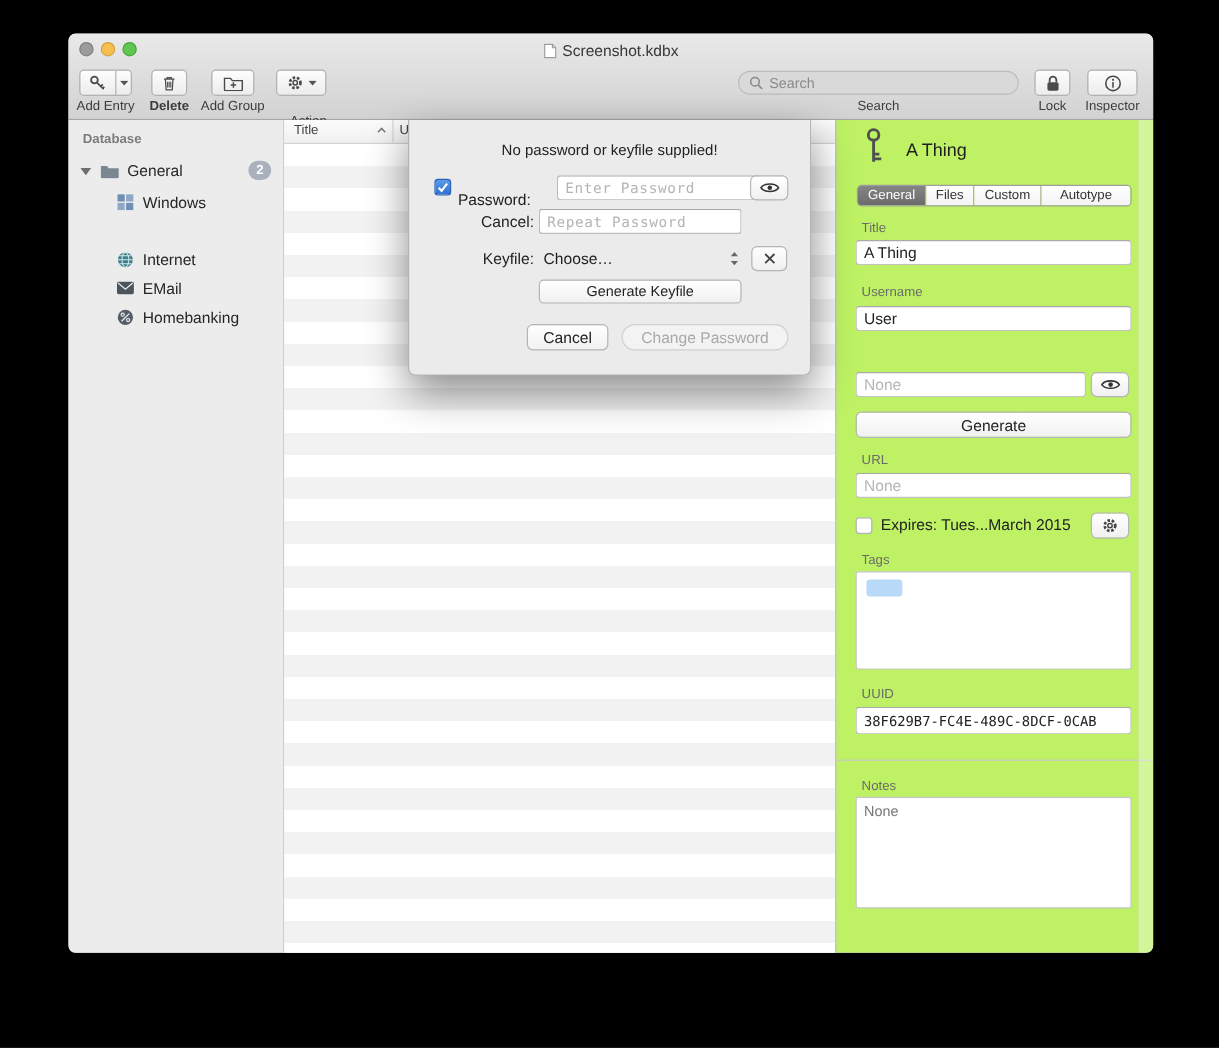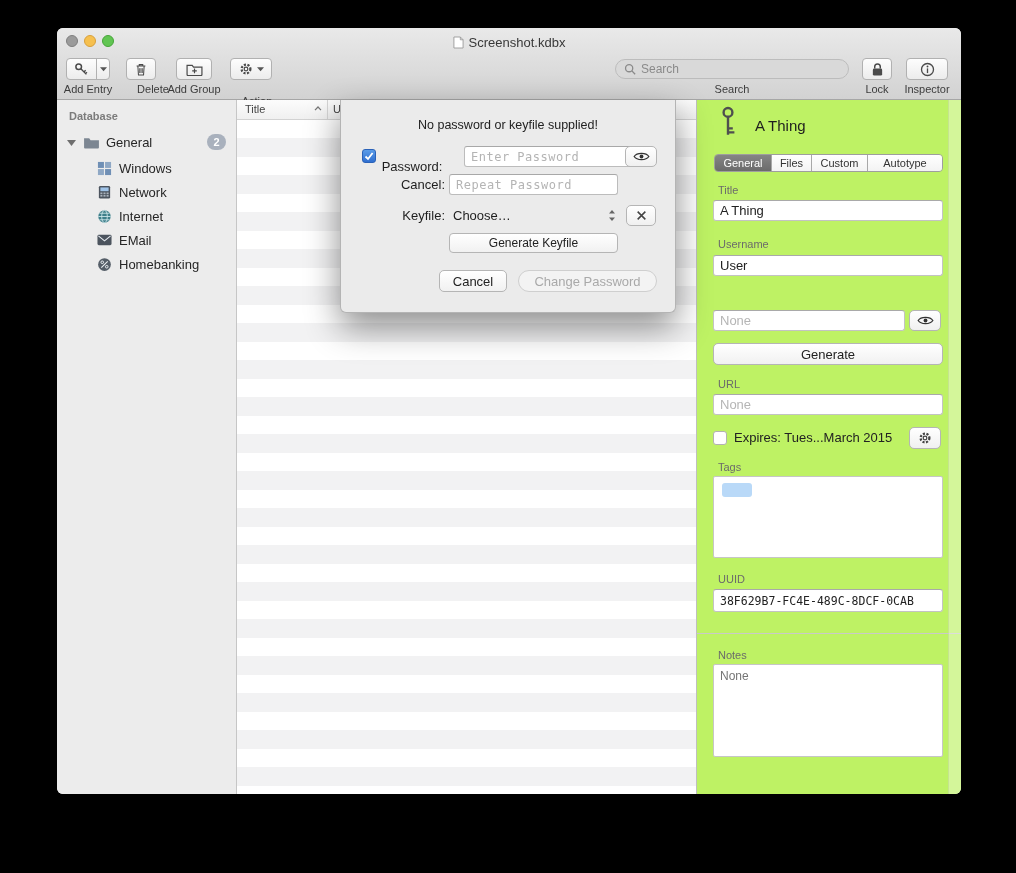--- a/index.html
+++ b/index.html
@@ -96,21 +96,21 @@
         <div class="tlabel" style="left:3px; width:56px;">Add Entry</div>
 
         <div class="tbtn" style="left:69px; width:30px;">
           <span style="display:inline-flex;">
             <svg width="14" height="15" viewBox="0 0 16 16">
                 <path d="M3 4 h10 M6 4 V2.4 h4 V4 M4.4 4 l.7 10.2 h5.8 l.7 -10.2" stroke="#4a4a4a" fill="none" stroke-width="1.2"></path>
                 <path d="M6.5 6.5 v5.5 M8 6.5 v5.5 M9.5 6.5 v5.5" stroke="#4a4a4a" stroke-width="1"></path>
               </svg>
           </span>
         </div>
-        <div class="tlabel" style="left:76px; width:40px;">Delete</div>
+        <div class="tlabel" style="left:64px; width:40px;font-weight:bold;">Delete</div>
 
         <div class="tbtn" style="left:119px; width:36px;">
           <span style="display:inline-flex;">
             <svg width="17" height="13" viewBox="0 0 18 14">
                 <path d="M1 2.5 h5.5 l1.5 2 H17 V12.5 a1 1 0 0 1 -1 1 H2 a1 1 0 0 1 -1 -1 z" fill="none" stroke="#4a4a4a" stroke-width="1.3"></path>
                 <path d="M9 6 v5 M6.5 8.5 h5" stroke="#4a4a4a" stroke-width="1.3"></path>
               </svg>
           </span>
         </div>
         <div class="tlabel" style="left:107px; width:60px;">Add Group</div>
@@ -189,35 +189,20 @@
             <svg width="15" height="15" viewBox="0 0 16 16">
                 <rect x="1" y="1" width="6.4" height="6.4" fill="#6f8fb5"></rect>
                 <rect x="8.6" y="1" width="6.4" height="6.4" fill="#8fa8c5"></rect>
                 <rect x="1" y="8.6" width="6.4" height="6.4" fill="#8fa8c5"></rect>
                 <rect x="8.6" y="8.6" width="6.4" height="6.4" fill="#6f8fb5"></rect>
               </svg>
           </span>
           <span style="margin-left:7px;">Windows</span>
         </div>
 
-        <div class="tree-row" style="top:80px;">
-          <span style="margin-left:40px; display:inline-flex;">
-            <svg width="15" height="15" viewBox="0 0 16 16">
-                <rect x="2" y="1" width="12" height="13.5" rx="1.5" fill="#4c545e"></rect>
-                <rect x="3.6" y="2.6" width="8.8" height="4" fill="#9fc3e8"></rect>
-                <rect x="3.6" y="8" width="2.2" height="1.8" fill="#aab3bd"></rect>
-                <rect x="6.9" y="8" width="2.2" height="1.8" fill="#aab3bd"></rect>
-                <rect x="10.2" y="8" width="2.2" height="1.8" fill="#aab3bd"></rect>
-                <rect x="3.6" y="10.6" width="2.2" height="1.8" fill="#aab3bd"></rect>
-                <rect x="6.9" y="10.6" width="2.2" height="1.8" fill="#aab3bd"></rect>
-                <rect x="10.2" y="10.6" width="2.2" height="1.8" fill="#aab3bd"></rect>
-              </svg>
-          </span>
-          <span style="margin-left:7px;">Network</span>
-        </div>
 
         <div class="tree-row" style="top:104px;">
           <span style="margin-left:40px; display:inline-flex;">
             <svg width="15" height="15" viewBox="0 0 16 16">
                 <circle cx="8" cy="8" r="6.6" fill="#3e7f8a"></circle>
                 <ellipse cx="8" cy="8" rx="3" ry="6.6" fill="none" stroke="#cfe8ec" stroke-width=".9"></ellipse>
                 <path d="M1.4 8 h13.2 M2.6 4.5 h10.8 M2.6 11.5 h10.8" stroke="#cfe8ec" stroke-width=".9" fill="none"></path>
               </svg>
           </span>
           <span style="margin-left:7px;">Internet</span>

